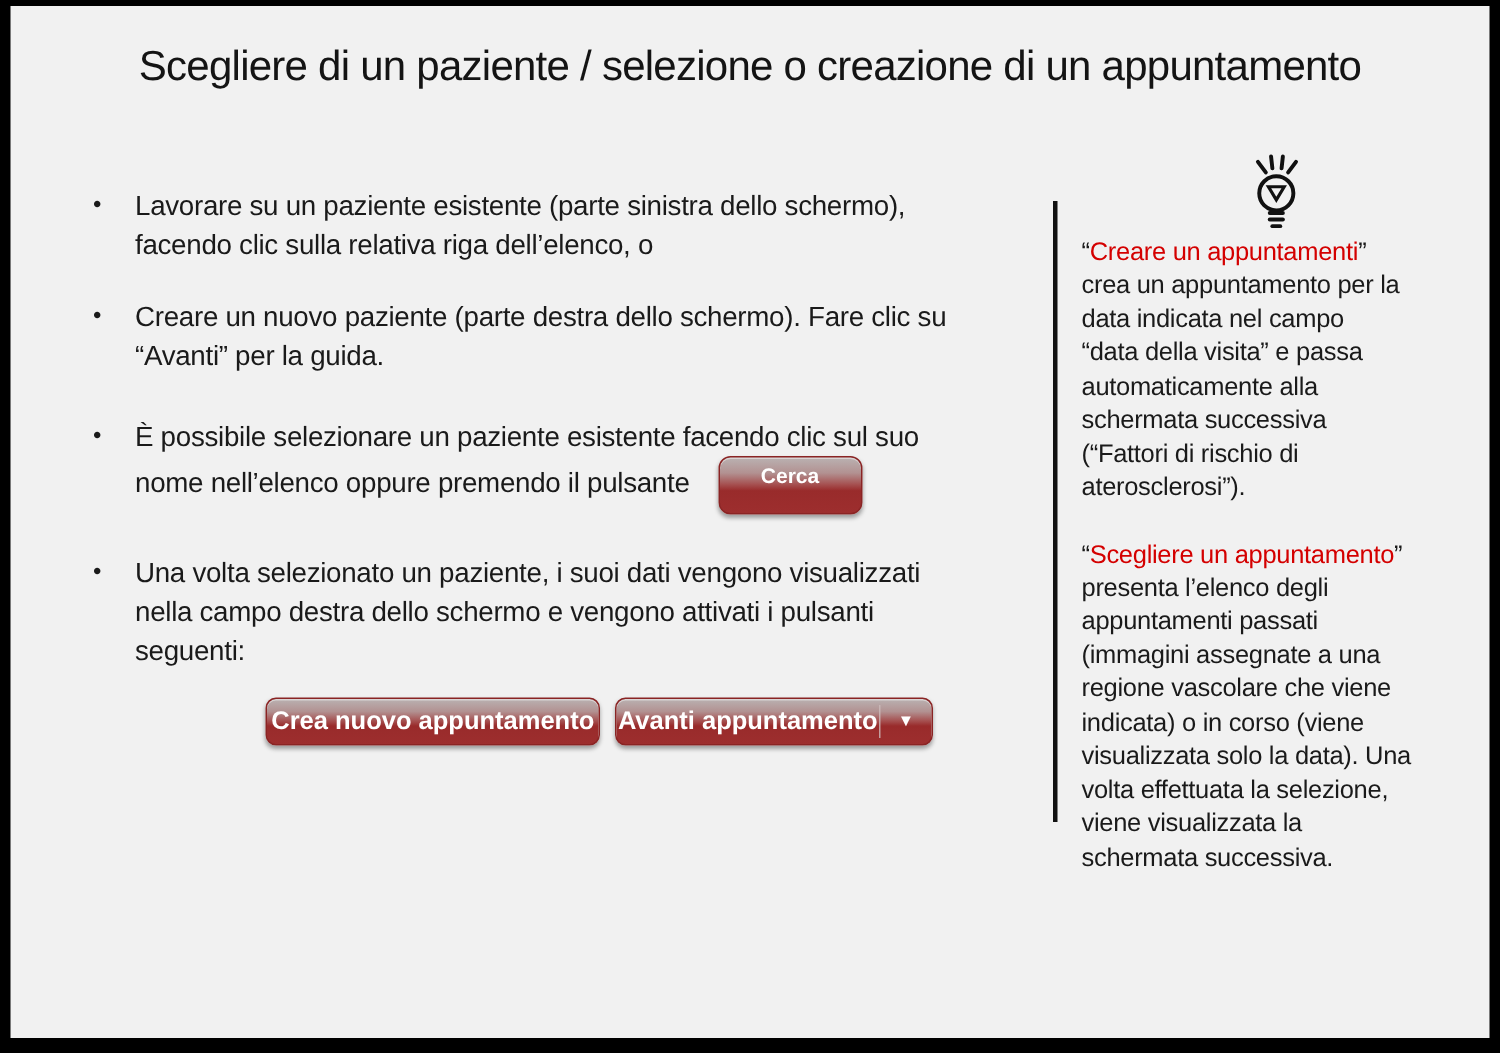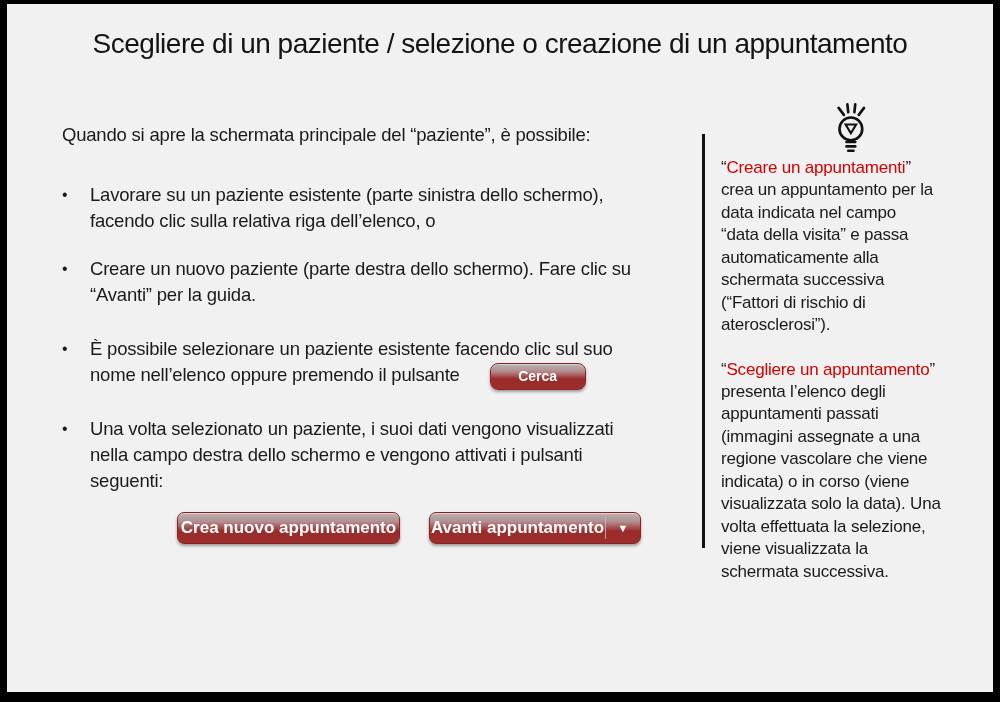--- a/index.html
+++ b/index.html
@@ -26,24 +26,24 @@
   .mb3{margin-bottom:26px;}
   .mb4{margin-bottom:18px;}
   .btn{
     display:inline-block;color:#fff;font-weight:bold;text-align:center;
     background:linear-gradient(180deg,#bab2b2 0%,#b29191 28%,#a65252 48%,#992b2b 60%,#9d2e2e 100%);
     border:1px solid #8a2424;border-radius:7px;
     box-shadow:0 2px 3px rgba(0,0,0,0.35), inset 0 1px 0 rgba(255,255,255,0.45);
     box-sizing:border-box;cursor:pointer;
   }
   .btn-cerca{
-    width:96px;height:27px;line-height:25px;font-size:14px;
-    margin-left:30px;vertical-align:middle;border-radius:8px;
+    width:96px;height:39px;line-height:25px;font-size:14px;
+    margin-left:19px;vertical-align:middle;border-radius:8px;
   }
-  .action-row{margin-left:115px;display:flex;align-items:center;gap:29px;}
+  .action-row{margin-left:115px;display:flex;align-items:center;gap:10px;}
   .btn-crea{width:223px;height:32px;line-height:30px;font-size:17px;}
   .btn-split{
     width:212px;height:32px;font-size:17px;
     display:flex;align-items:center;justify-content:space-between;
   }
   .btn-split .lbl{flex:1;text-align:center;line-height:30px;}
   .btn-split .vsep{width:1px;height:22px;background:#cdbcbc;opacity:.8;}
   .btn-split .arrow{width:34px;font-size:11px;line-height:30px;text-align:center;}
   .vline{position:absolute;left:695px;top:130px;width:3px;height:414px;background:#111;}
   .sidebar{position:absolute;left:714px;top:96px;width:258px;color:#1a1a1a;}
@@ -54,21 +54,20 @@
   .tip-body{margin:0 0 23px 0;font-size:17px;line-height:22.5px;white-space:pre;letter-spacing:-0.2px;}
 </style>
 </head>
 <body>
 
 <div class="slide">
 
   <h1 class="title">Scegliere di un paziente / selezione o creazione di un appuntamento</h1>
 
   <div class="content">
-    <p class="intro">Quando si apre la schermata principale del “paziente”, è possibile:</p>
 
     <div class="bullet mb1">
       <span class="marker">•</span>
       <span class="btxt">Lavorare su un paziente esistente (parte sinistra dello schermo),
 facendo clic sulla relativa riga dell’elenco, o</span>
     </div>
 
     <div class="bullet mb2">
       <span class="marker">•</span>
       <span class="btxt">Creare un nuovo paziente (parte destra dello schermo). Fare clic su

